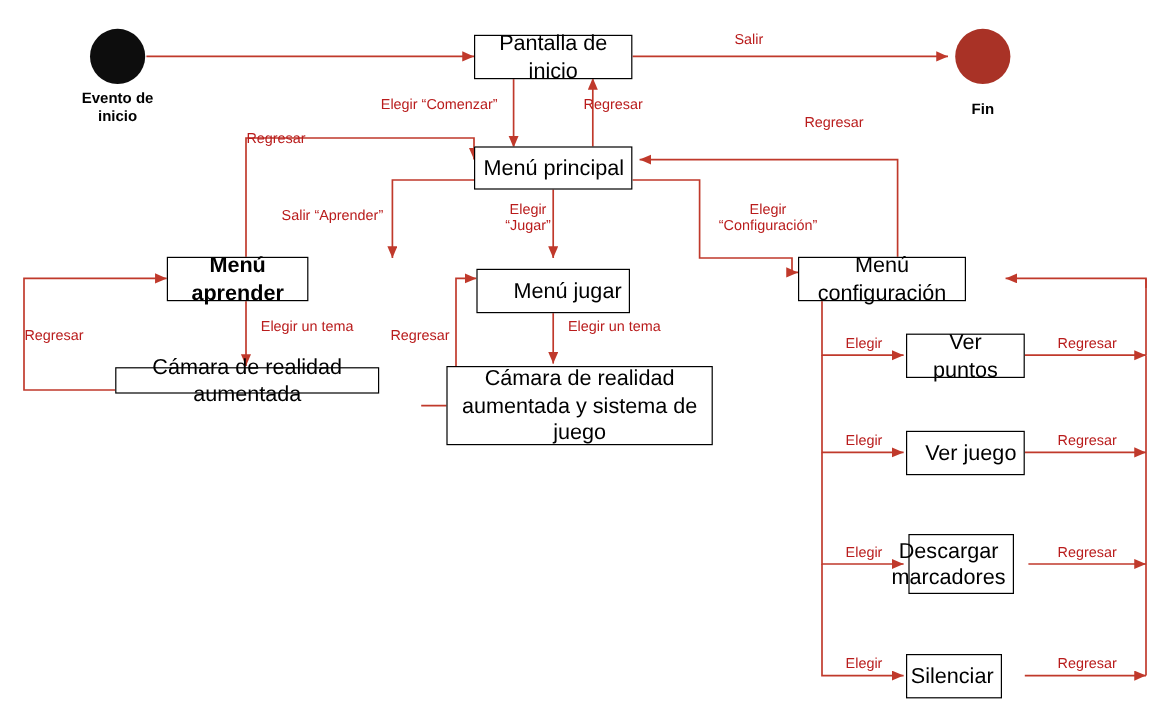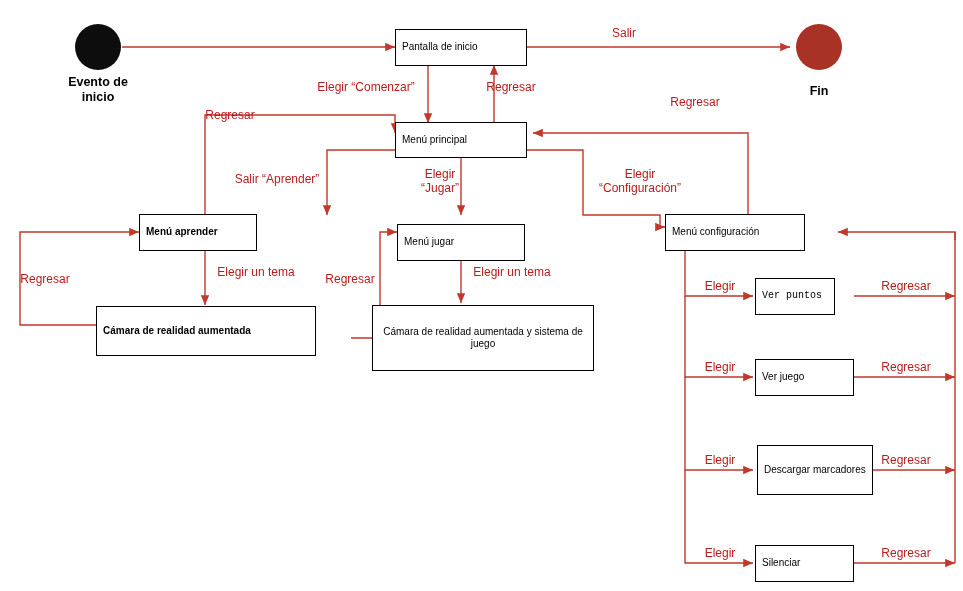--- a/index.html
+++ b/index.html
@@ -23,23 +23,23 @@
     height: 591px;
     pointer-events: none;
   }
   .node {
     position: absolute;
     box-sizing: border-box;
     border: 1.5px solid #000000;
     background: #ffffff;
     display: flex;
     align-items: center;
-    justify-content: flex-start;
+    justify-content: flex-end;
     text-align: center;
-    font-size: 10px;
+    font-size: 18px;
     color: #000000;
     line-height: 1.25;
     padding: 2px 6px;
   }
   .terminal {
     position: absolute;
     border-radius: 50%;
   }
   .term-label {
     position: absolute;
@@ -140,41 +140,41 @@
   </div>
 
   <div class="node" style="left:397px; top:224px; width:128px; height:37px;">
     <span>Menú jugar</span>
   </div>
 
   <div class="node" style="left:665px; top:214px; width:140px; height:37px;">
     <span>Menú configuración</span>
   </div>
 
-  <div class="node" style="left:96px; top:306px; width:220px; height:50px;font-weight:bold;">
+  <div class="node" style="left:96px; top:306px; width:220px; height:22px;">
     <span>Cámara de realidad aumentada</span>
   </div>
 
   <div class="node" style="left:351px; top:305px; width:222px; height:66px;margin-left:21px;">
     <span>Cámara de realidad aumentada y sistema de juego</span>
   </div>
 
-  <div class="node" style="left:755px; top:278px; width:80px; height:37px;font-family:Liberation Mono, monospace;">
+  <div class="node" style="left:755px; top:278px; width:99px; height:37px;">
     <span>Ver puntos</span>
   </div>
 
   <div class="node" style="left:755px; top:359px; width:99px; height:37px;">
     <span>Ver juego</span>
   </div>
 
-  <div class="node" style="left:757px; top:445px; width:116px; height:50px;">
+  <div class="node" style="left:757px; top:445px; width:88px; height:50px;">
     <span>Descargar marcadores</span>
   </div>
 
-  <div class="node" style="left:755px; top:545px; width:99px; height:37px;">
+  <div class="node" style="left:755px; top:545px; width:80px; height:37px;">
     <span>Silenciar</span>
   </div>
 
   <div class="edge-label" style="left:584px; top:26px; width:80px;">Salir</div>
 
   <div class="edge-label" style="left:296px; top:80px; width:140px;">Elegir “Comenzar”</div>
 
   <div class="edge-label" style="left:466px; top:80px; width:90px;">Regresar</div>
 
   <div class="edge-label" style="left:185px; top:108px; width:90px;">Regresar</div>

